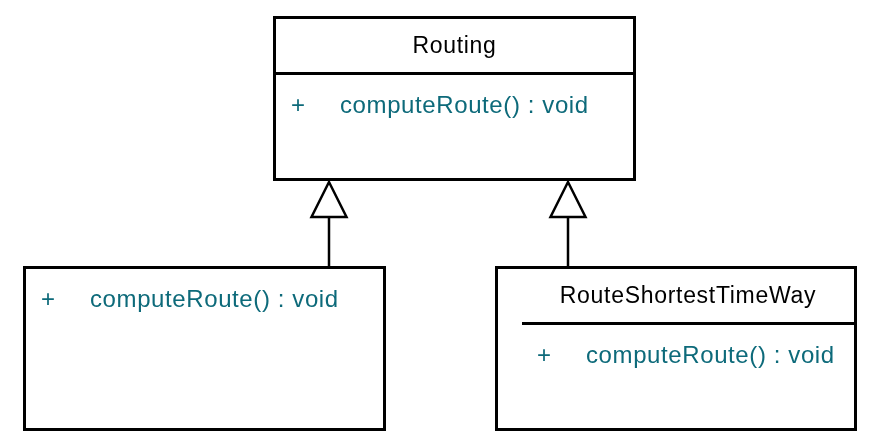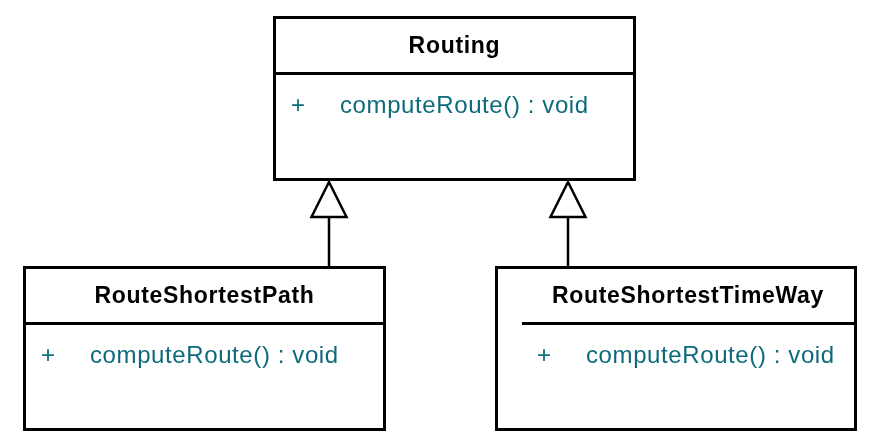--- a/index.html
+++ b/index.html
@@ -21,21 +21,21 @@
     border: 3px solid #000000;
     background: #ffffff;
   }
   .uml-class .title-compartment {
     box-sizing: border-box;
     height: 56px;
     border-bottom: 3px solid #000000;
     display: flex;
     align-items: center;
     justify-content: center;
-    font-weight: bold;
+    font-weight: normal;
     font-size: 23px;
     letter-spacing: 0.7px;
     color: #000000;
   }
   .uml-class .method-compartment {
     box-sizing: border-box;
     padding: 16px 6px 0 15px;
   }
   .method-row {
     display: flex;
@@ -70,21 +70,20 @@
     <div class="title-compartment">Routing</div>
     <div class="method-compartment">
       <div class="method-row">
         <span class="visibility">+</span>
         <span class="signature">computeRoute() : void</span>
       </div>
     </div>
   </div>
 
   <div class="uml-class" id="class-rsp">
-    <div class="title-compartment">RouteShortestPath</div>
     <div class="method-compartment">
       <div class="method-row">
         <span class="visibility">+</span>
         <span class="signature">computeRoute() : void</span>
       </div>
     </div>
   </div>
 
   <div class="uml-class" id="class-rstw">
     <div class="title-compartment">RouteShortestTimeWay</div>

